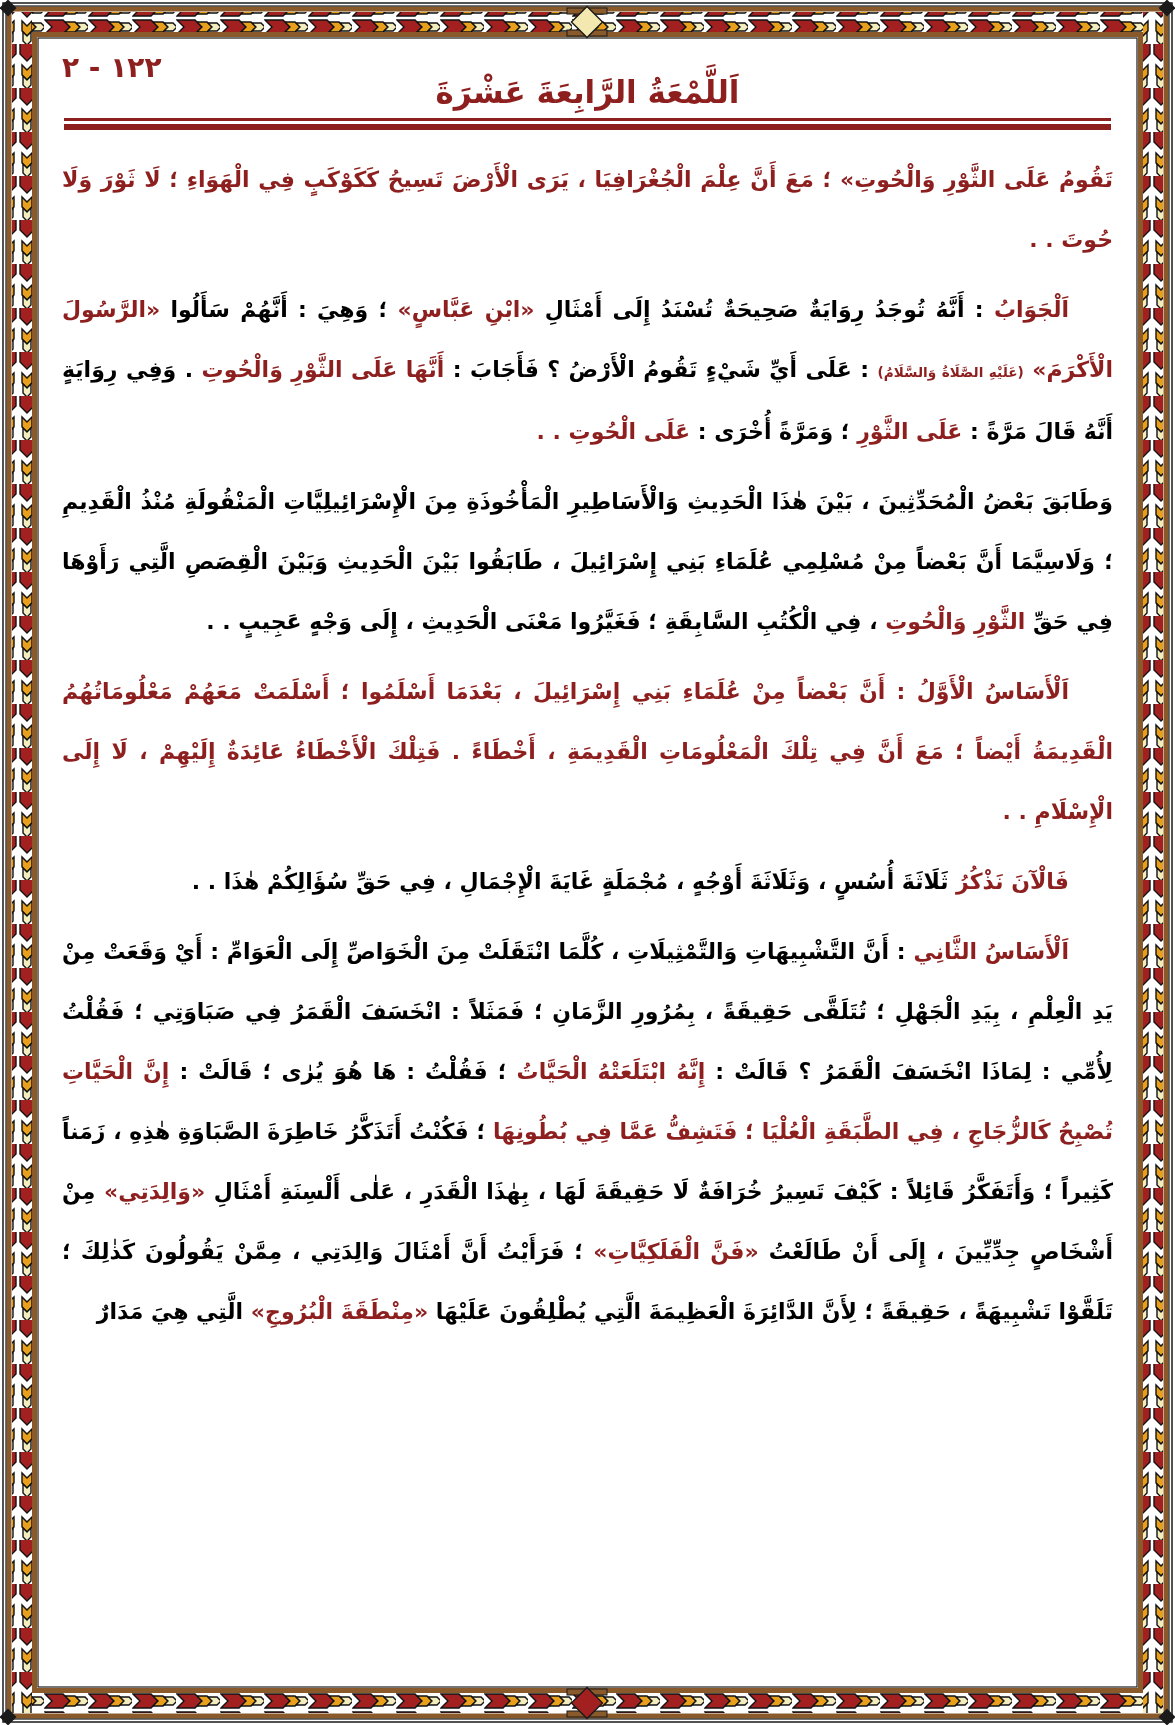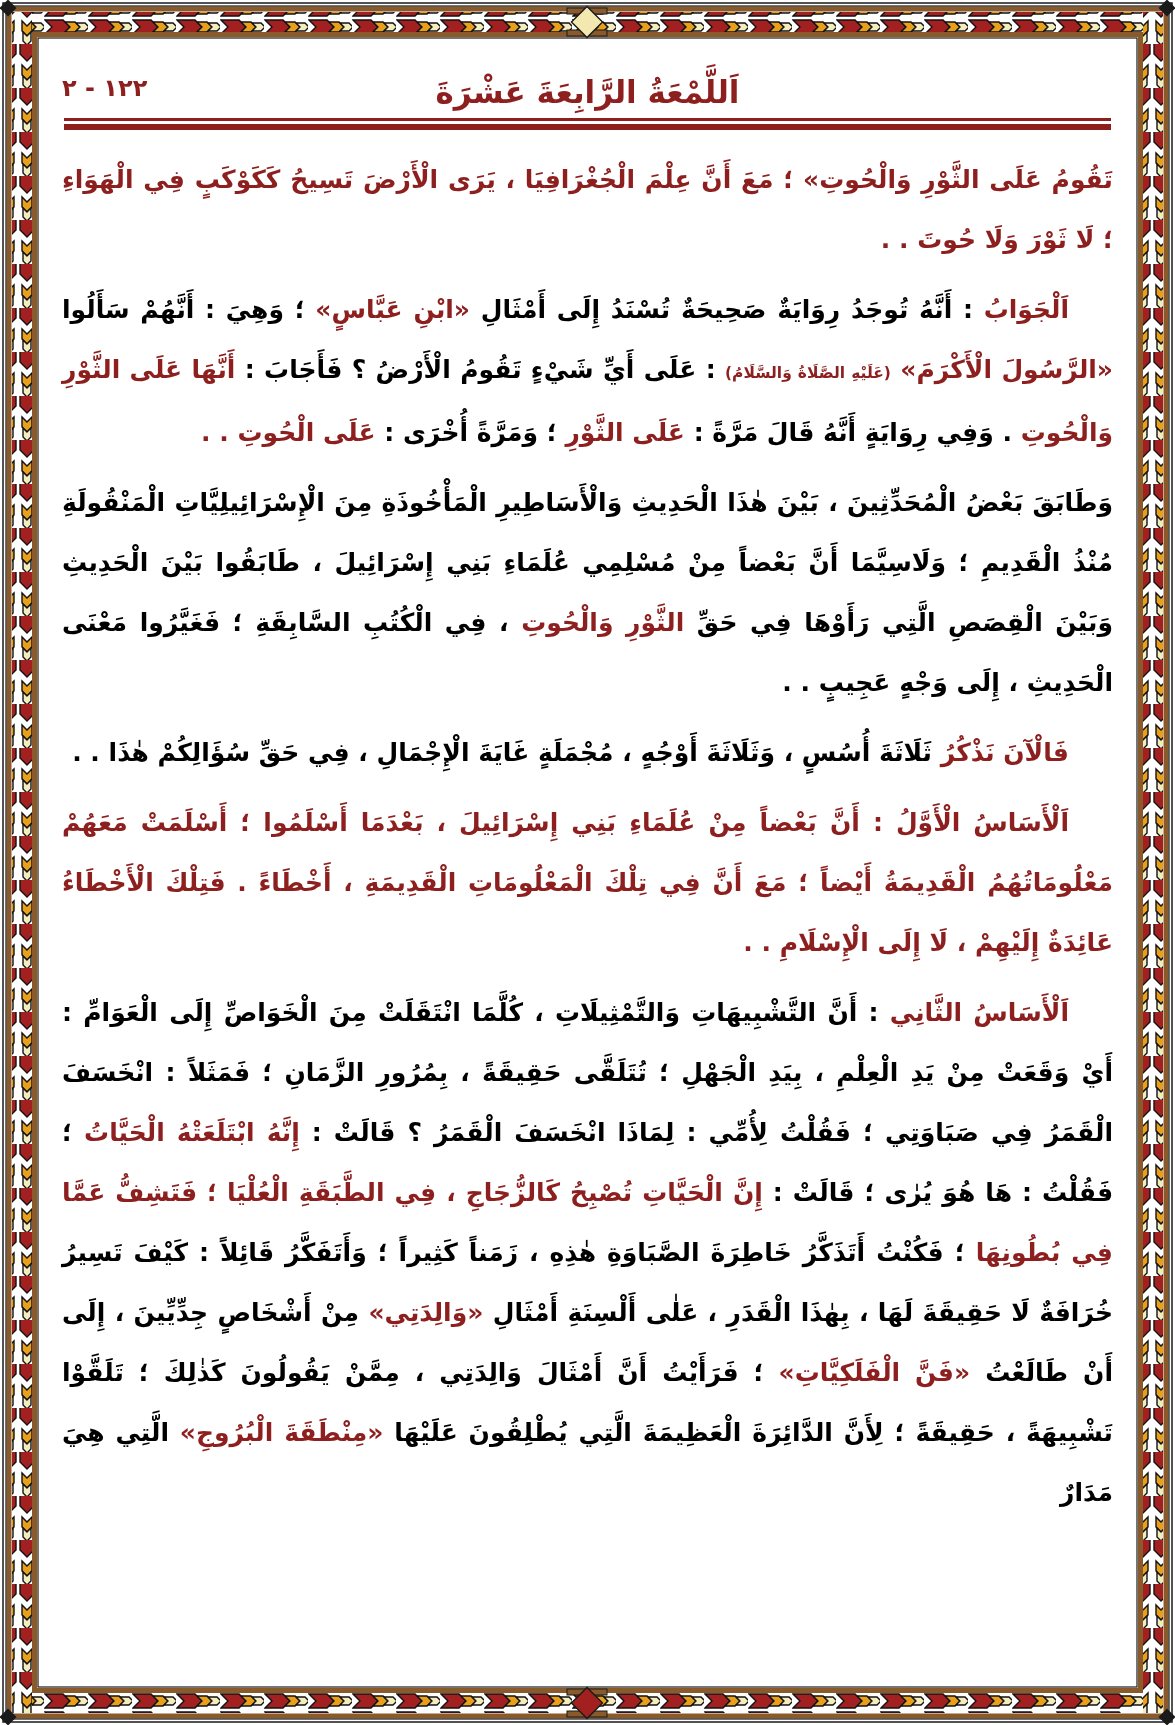--- a/index.html
+++ b/index.html
@@ -25,42 +25,42 @@
     position:absolute;
     top:50px;left:62px;right:62px;bottom:54px;
     direction:rtl;
   }
   .header{
     position:relative;
     height:62px;
   }
   .page-number{
     position:absolute;
-    left:0;top:24px;
+    left:0;top:1px;
     color:var(--accent);
-    font-size:24px;
+    font-size:28px;
     font-weight:bold;
     letter-spacing:1px;
   }
   .page-title{
     position:absolute;
     left:0;right:0;top:4px;
     text-align:center;
     color:var(--accent);
     font-size:31px;
     font-weight:bold;
     margin-top:20px;
   }
   .double-rule{height:14px;margin:6px 2px 0 2px;}
   .rule-thin{height:3px;background:var(--accent);}
   .rule-thick{height:6px;background:var(--accent);margin-top:3px;}
   .body-text{
     margin-top:18px;
     color:var(--ink);
-    font-size:25px;
+    font-size:22px;
     font-weight:bold;
     line-height:60px;
     text-align:justify;
     text-justify:inter-word;
   }
   .para{margin:0 0 10px 0;}
   .para.indent{text-indent:44px;}
   .para:last-child{margin-bottom:0;}
   .seg-k{color:var(--ink);}
   .seg-r{color:var(--accent);}
@@ -126,17 +126,17 @@
     <div class="page-title">اَللَّمْعَةُ الرَّابِعَةَ عَشْرَةَ</div>
   </div>
   <div class="double-rule">
     <div class="rule-thin"></div>
     <div class="rule-thick"></div>
   </div>
   <div class="body-text">
       <p class="para"><span class="seg-r">تَقُومُ عَلَى الثَّوْرِ وَالْحُوتِ» ؛ مَعَ أَنَّ عِلْمَ الْجُغْرَافِيَا ، يَرَى الْأَرْضَ تَسِيحُ كَكَوْكَبٍ فِي الْهَوَاءِ ؛ لَا ثَوْرَ وَلَا حُوتَ . .</span></p>
       <p class="para indent"><span class="seg-r">اَلْجَوَابُ</span><span class="seg-k"> : أَنَّهُ تُوجَدُ رِوَايَةٌ صَحِيحَةٌ تُسْنَدُ إِلَى أَمْثَالِ </span><span class="seg-r">«ابْنِ عَبَّاسٍ»</span><span class="seg-k"> ؛ وَهِيَ : أَنَّهُمْ سَأَلُوا </span><span class="seg-r">«الرَّسُولَ الْأَكْرَمَ»</span><span class="seg-k"> </span><span class="seg-rs">(عَلَيْهِ الصَّلَاةُ وَالسَّلَامُ)</span><span class="seg-k"> : عَلَى أَيِّ شَيْءٍ تَقُومُ الْأَرْضُ ؟ فَأَجَابَ : </span><span class="seg-r">أَنَّهَا عَلَى الثَّوْرِ وَالْحُوتِ</span><span class="seg-k"> . وَفِي رِوَايَةٍ أَنَّهُ قَالَ مَرَّةً : </span><span class="seg-r">عَلَى الثَّوْرِ</span><span class="seg-k"> ؛ وَمَرَّةً أُخْرَى : </span><span class="seg-r">عَلَى الْحُوتِ . .</span></p>
       <p class="para"><span class="seg-k">وَطَابَقَ بَعْضُ الْمُحَدِّثِينَ ، بَيْنَ هٰذَا الْحَدِيثِ وَالْأَسَاطِيرِ الْمَأْخُوذَةِ مِنَ الْإِسْرَائِيلِيَّاتِ الْمَنْقُولَةِ مُنْذُ الْقَدِيمِ ؛ وَلَاسِيَّمَا أَنَّ بَعْضاً مِنْ مُسْلِمِي عُلَمَاءِ بَنِي إِسْرَائِيلَ ، طَابَقُوا بَيْنَ الْحَدِيثِ وَبَيْنَ الْقِصَصِ الَّتِي رَأَوْهَا فِي حَقِّ </span><span class="seg-r">الثَّوْرِ وَالْحُوتِ</span><span class="seg-k"> ، فِي الْكُتُبِ السَّابِقَةِ ؛ فَغَيَّرُوا مَعْنَى الْحَدِيثِ ، إِلَى وَجْهٍ عَجِيبٍ . .</span></p>
+      <p class="para indent"><span class="seg-r">اَلْأَسَاسُ الْأَوَّلُ : أَنَّ بَعْضاً مِنْ عُلَمَاءِ بَنِي إِسْرَائِيلَ ، بَعْدَمَا أَسْلَمُوا ؛ أَسْلَمَتْ مَعَهُمْ مَعْلُومَاتُهُمُ الْقَدِيمَةُ أَيْضاً ؛ مَعَ أَنَّ فِي تِلْكَ الْمَعْلُومَاتِ الْقَدِيمَةِ ، أَخْطَاءً . فَتِلْكَ الْأَخْطَاءُ عَائِدَةٌ إِلَيْهِمْ ، لَا إِلَى الْإِسْلَامِ . .</span></p>
       <p class="para indent"><span class="seg-r">فَالْآنَ نَذْكُرُ</span><span class="seg-k"> ثَلَاثَةَ أُسُسٍ ، وَثَلَاثَةَ أَوْجُهٍ ، مُجْمَلَةٍ غَايَةَ الْإِجْمَالِ ، فِي حَقِّ سُؤَالِكُمْ هٰذَا . .</span></p>
-      <p class="para indent"><span class="seg-r">اَلْأَسَاسُ الْأَوَّلُ : أَنَّ بَعْضاً مِنْ عُلَمَاءِ بَنِي إِسْرَائِيلَ ، بَعْدَمَا أَسْلَمُوا ؛ أَسْلَمَتْ مَعَهُمْ مَعْلُومَاتُهُمُ الْقَدِيمَةُ أَيْضاً ؛ مَعَ أَنَّ فِي تِلْكَ الْمَعْلُومَاتِ الْقَدِيمَةِ ، أَخْطَاءً . فَتِلْكَ الْأَخْطَاءُ عَائِدَةٌ إِلَيْهِمْ ، لَا إِلَى الْإِسْلَامِ . .</span></p>
       <p class="para indent"><span class="seg-r">اَلْأَسَاسُ الثَّانِي</span><span class="seg-k"> : أَنَّ التَّشْبِيهَاتِ وَالتَّمْثِيلَاتِ ، كُلَّمَا انْتَقَلَتْ مِنَ الْخَوَاصِّ إِلَى الْعَوَامِّ : أَيْ وَقَعَتْ مِنْ يَدِ الْعِلْمِ ، بِيَدِ الْجَهْلِ ؛ تُتَلَقَّى حَقِيقَةً ، بِمُرُورِ الزَّمَانِ ؛ فَمَثَلاً : انْخَسَفَ الْقَمَرُ فِي صَبَاوَتِي ؛ فَقُلْتُ لِأُمِّي : لِمَاذَا انْخَسَفَ الْقَمَرُ ؟ قَالَتْ : </span><span class="seg-r">إِنَّهُ ابْتَلَعَتْهُ الْحَيَّاتُ</span><span class="seg-k"> ؛ فَقُلْتُ : هَا هُوَ يُرٰى ؛ قَالَتْ : </span><span class="seg-r">إِنَّ الْحَيَّاتِ تُصْبِحُ كَالزُّجَاجِ ، فِي الطَّبَقَةِ الْعُلْيَا ؛ فَتَشِفُّ عَمَّا فِي بُطُونِهَا</span><span class="seg-k"> ؛ فَكُنْتُ أَتَذَكَّرُ خَاطِرَةَ الصَّبَاوَةِ هٰذِهِ ، زَمَناً كَثِيراً ؛ وَأَتَفَكَّرُ قَائِلاً : كَيْفَ تَسِيرُ خُرَافَةٌ لَا حَقِيقَةَ لَهَا ، بِهٰذَا الْقَدَرِ ، عَلٰى أَلْسِنَةِ أَمْثَالِ </span><span class="seg-r">«وَالِدَتِي»</span><span class="seg-k"> مِنْ أَشْخَاصٍ جِدِّيِّينَ ، إِلَى أَنْ طَالَعْتُ </span><span class="seg-r">«فَنَّ الْفَلَكِيَّاتِ»</span><span class="seg-k"> ؛ فَرَأَيْتُ أَنَّ أَمْثَالَ وَالِدَتِي ، مِمَّنْ يَقُولُونَ كَذٰلِكَ ؛ تَلَقَّوْا تَشْبِيهَةً ، حَقِيقَةً ؛ لِأَنَّ الدَّائِرَةَ الْعَظِيمَةَ الَّتِي يُطْلِقُونَ عَلَيْهَا </span><span class="seg-r">«مِنْطَقَةَ الْبُرُوجِ»</span><span class="seg-k"> الَّتِي هِيَ مَدَارٌ</span></p>
     </div>
 </div>
 
 </body></html>

